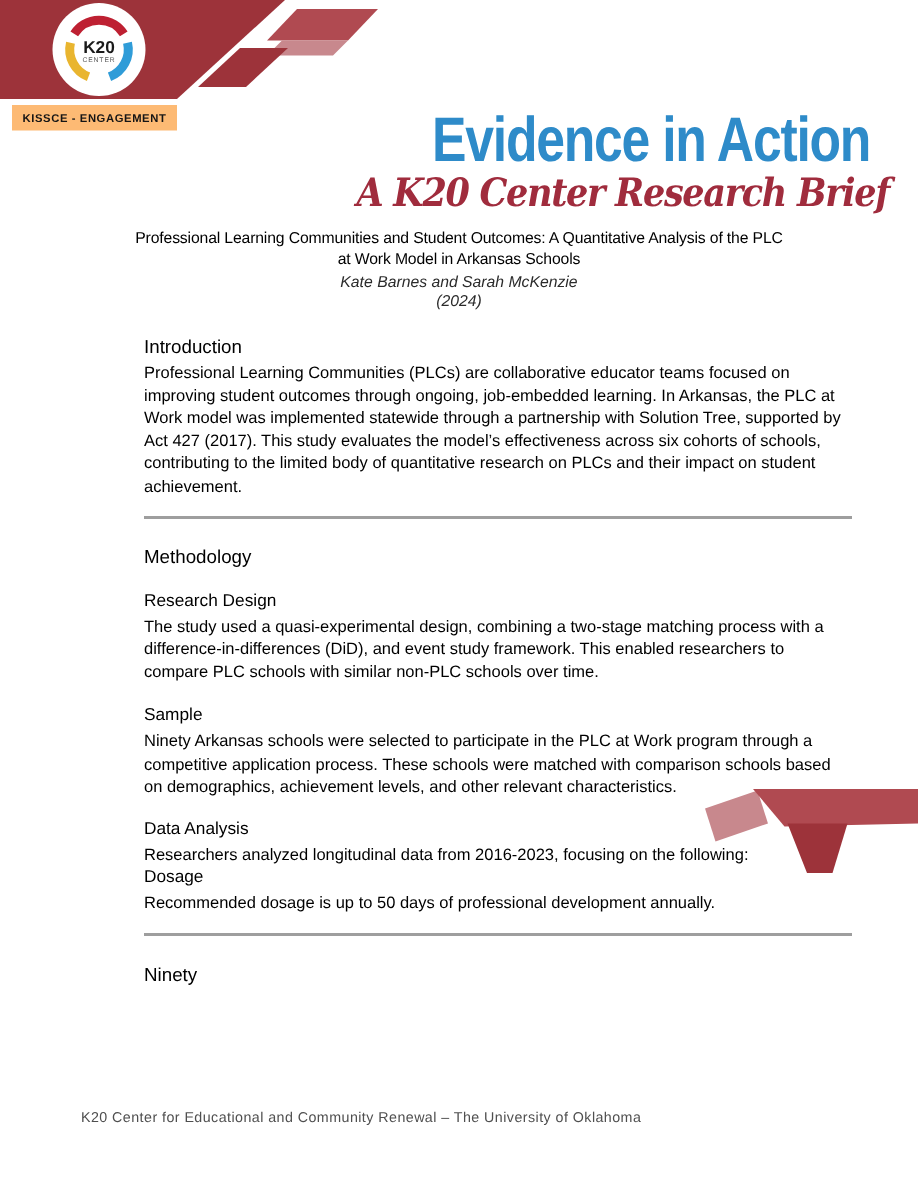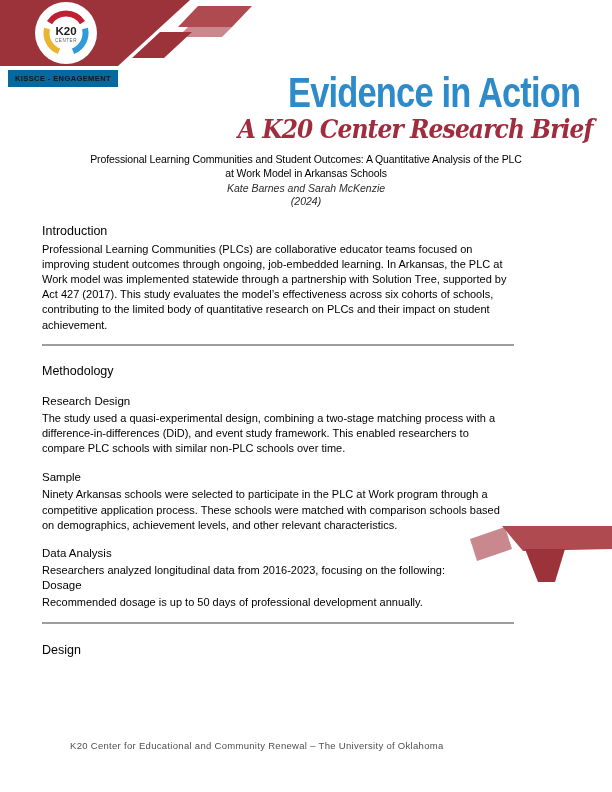--- a/index.html
+++ b/index.html
@@ -6,21 +6,21 @@
   body{
     width:612px;height:792px;position:relative;background:#ffffff;overflow:hidden;
     font-family:"Liberation Sans", sans-serif;color:#000;
   }
   .page{position:relative;width:612px;height:586px;}
 
   
   .header-art{position:absolute;top:0;left:0;width:270px;height:70px;}
   .badge{
     position:absolute;left:8px;top:70px;height:17px;line-height:17px;
-    background:#0369a1;color:#151515;font-size:7.5px;font-weight:bold;
+    background:#fdba74;color:#151515;font-size:7.5px;font-weight:bold;
     letter-spacing:.4px;padding:0 7px;white-space:nowrap;
   }
 
   
   .masthead{padding-top:72px;text-align:right;}
   .brief-title{
     display:inline-block;font-weight:bold;font-size:42px;line-height:1;
     color:#2E8BC9;letter-spacing:-1px;transform:scaleX(.82);transform-origin:center;
     white-space:nowrap;
   }
@@ -31,34 +31,34 @@
     transform:scaleX(.9);transform-origin:center;white-space:nowrap;
   }
 
   
   .paper-head{margin-top:8px;text-align:center;}
   .paper-title-line{font-size:10.5px;font-weight:normal;line-height:14px;letter-spacing:-.1px;white-space:nowrap;}
   .paper-authors{margin-top:2px;font-size:10.5px;font-style:italic;color:#2b2b2b;line-height:13px;}
   .paper-year{font-size:10.5px;font-style:italic;color:#2b2b2b;line-height:13px;}
 
   
-  .content{margin:0 42px;width:472px;}
+  .content{margin:0 96px;width:472px;}
   .h-section{font-size:12.5px;font-weight:400;margin:0;line-height:15px;}
   .h-sub{font-size:11.5px;font-weight:400;margin:0;line-height:14px;}
   .body-text{font-size:11px;line-height:15.2px;margin:0;}
   .divider{border:none;border-top:2px solid #9e9e9e;margin:0;}
   .mt-intro{margin-top:16px;}
   .gap-a{margin-top:3px;}
   ul.bullets{margin:0 0 0 23px;padding:0;list-style:none;}
   ul.bullets li{position:relative;padding-left:15px;font-size:11px;line-height:15.2px;}
   ul.bullets li::before{content:"\25CF";position:absolute;left:0;top:1px;font-size:7.5px;}
 
   
   .footer-text{
-    position:absolute;left:70px;top:740px;font-size:9.5px;letter-spacing:.3px;
+    position:absolute;left:54px;top:740px;font-size:9.5px;letter-spacing:.3px;
     color:#4f4f4f;white-space:nowrap;
   }
   .footer-art{position:absolute;right:0;bottom:0;width:150px;height:70px;}
 </style>
 </head>
 <body>
 
 <div class="page">
 
   <svg class="header-art" viewBox="0 0 270 70">
@@ -108,21 +108,21 @@
     <p class="body-text gap-a">Ninety Arkansas schools were selected to participate in the PLC at Work program through a competitive application process. These schools were matched with comparison schools based on demographics, achievement levels, and other relevant characteristics.</p>
 
     <h3 class="h-sub" style="margin-top:13px;">Data Analysis</h3>
     <p class="body-text gap-a">Researchers analyzed longitudinal data from 2016-2023, focusing on the following:</p>
 
     <h3 class="h-sub">Dosage</h3>
     <p class="body-text gap-a">Recommended dosage is up to 50 days of professional development annually.</p>
 
     <hr class="divider" style="margin-top:12px;">
 
-    <h2 class="h-section" style="margin-top:19px;">Design</h2>
+    <h2 class="h-section" style="margin-top:19px;">Ninety</h2>
 
   </div>
 
   <div class="footer-text">K20 Center for Educational and Community Renewal – The University of Oklahoma</div>
 
   <svg class="footer-art" viewBox="0 0 150 70">
     <polygon points="8,23 43,11 50,33 15,45" fill="#C8888D"></polygon>
     <polygon points="40,10 150,10 150,33 61,35" fill="#B04A51"></polygon>
     <polygon points="63,33 103,33 93,66 76,66" fill="#9D333A"></polygon>
   </svg>

